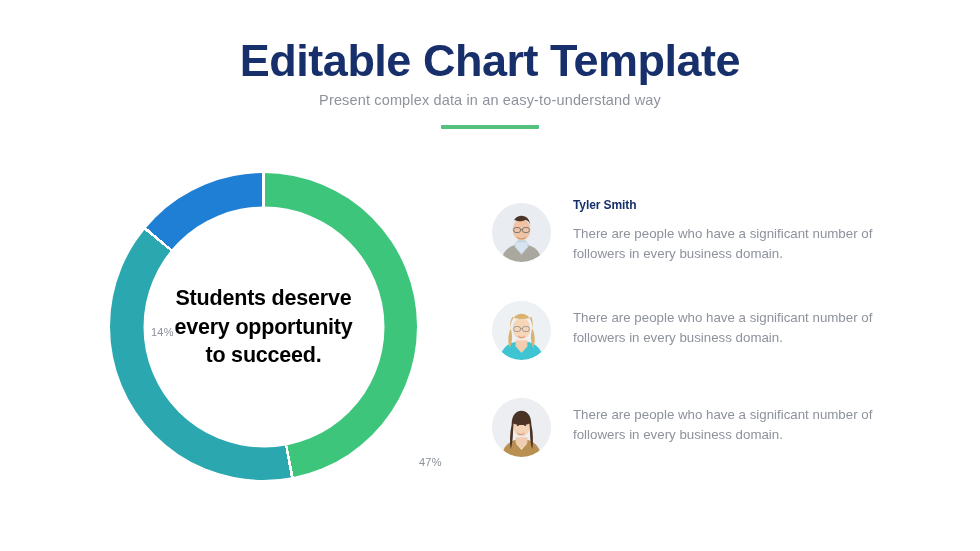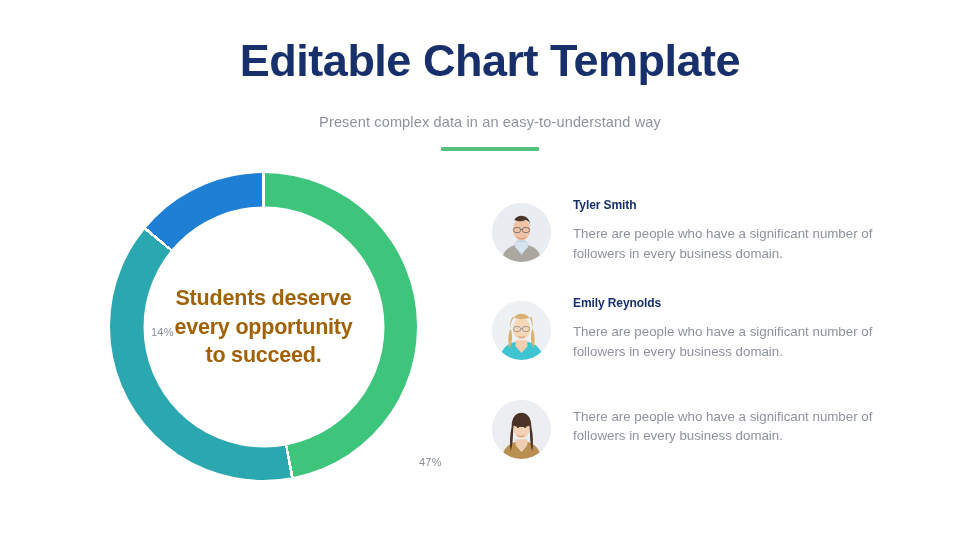--- a/index.html
+++ b/index.html
@@ -27,21 +27,21 @@
     text-align: center;
   }
   .title {
     font-size: 45px;
     font-weight: 700;
     letter-spacing: -0.5px;
     color: #17306c;
     line-height: 1.12;
   }
   .subtitle {
-    margin-top: 28px;
+    margin-top: 6px;
     font-size: 14.5px;
     font-weight: 400;
     color: #8d929c;
     letter-spacing: 0.15px;
   }
   .divider {
     margin: 17px auto 0 auto;
     width: 98px;
     height: 4px;
     background: #55c17f;
@@ -77,21 +77,21 @@
     height: 241px;
     border-radius: 50%;
     background: #ffffff;
     display: flex;
     align-items: center;
     justify-content: center;
   }
   .center-text {
     font-size: 21.5px;
     font-weight: 700;
-    color: #a16207;
+    color: #000000;
     line-height: 1.32;
     text-align: center;
     width: 200px;
     letter-spacing: -0.2px;
   }
 
   .pct {
     position: absolute;
     font-size: 11px;
     color: #8b9099;
@@ -219,21 +219,20 @@
             <path d="M41 28c3 6 3 14 1 20-3-6-3-14-1-20z" fill="#d9b271"></path>
             <path d="M19 28c-3 6-3 14-1 20 3-6 3-14 1-20z" fill="#d9b271"></path>
             <rect x="22" y="26" width="7" height="5" rx="2.2" fill="none" stroke="#8a8a8a" stroke-width="0.8"></rect>
             <rect x="31" y="26" width="7" height="5" rx="2.2" fill="none" stroke="#8a8a8a" stroke-width="0.8"></rect>
             <line x1="29" y1="28" x2="31" y2="28" stroke="#8a8a8a" stroke-width="0.8"></line>
             <path d="M27 36c2 1.6 4 1.6 6 0" stroke="#cf8f7c" stroke-width="1" fill="none" stroke-linecap="round"></path>
           </g>
         </svg>
       </div>
       <div class="person-text">
-        <div class="person-name">Emily Reynolds</div>
         <div class="person-desc">There are people who have a significant number of followers in every business domain.</div>
       </div>
     </div>
 
     <div class="person">
       <div class="avatar">
         <svg viewBox="0 0 60 60" xmlns="http://www.w3.org/2000/svg">
           <defs>
             <clipPath id="c3">
                 <circle cx="30" cy="30" r="30"></circle>

